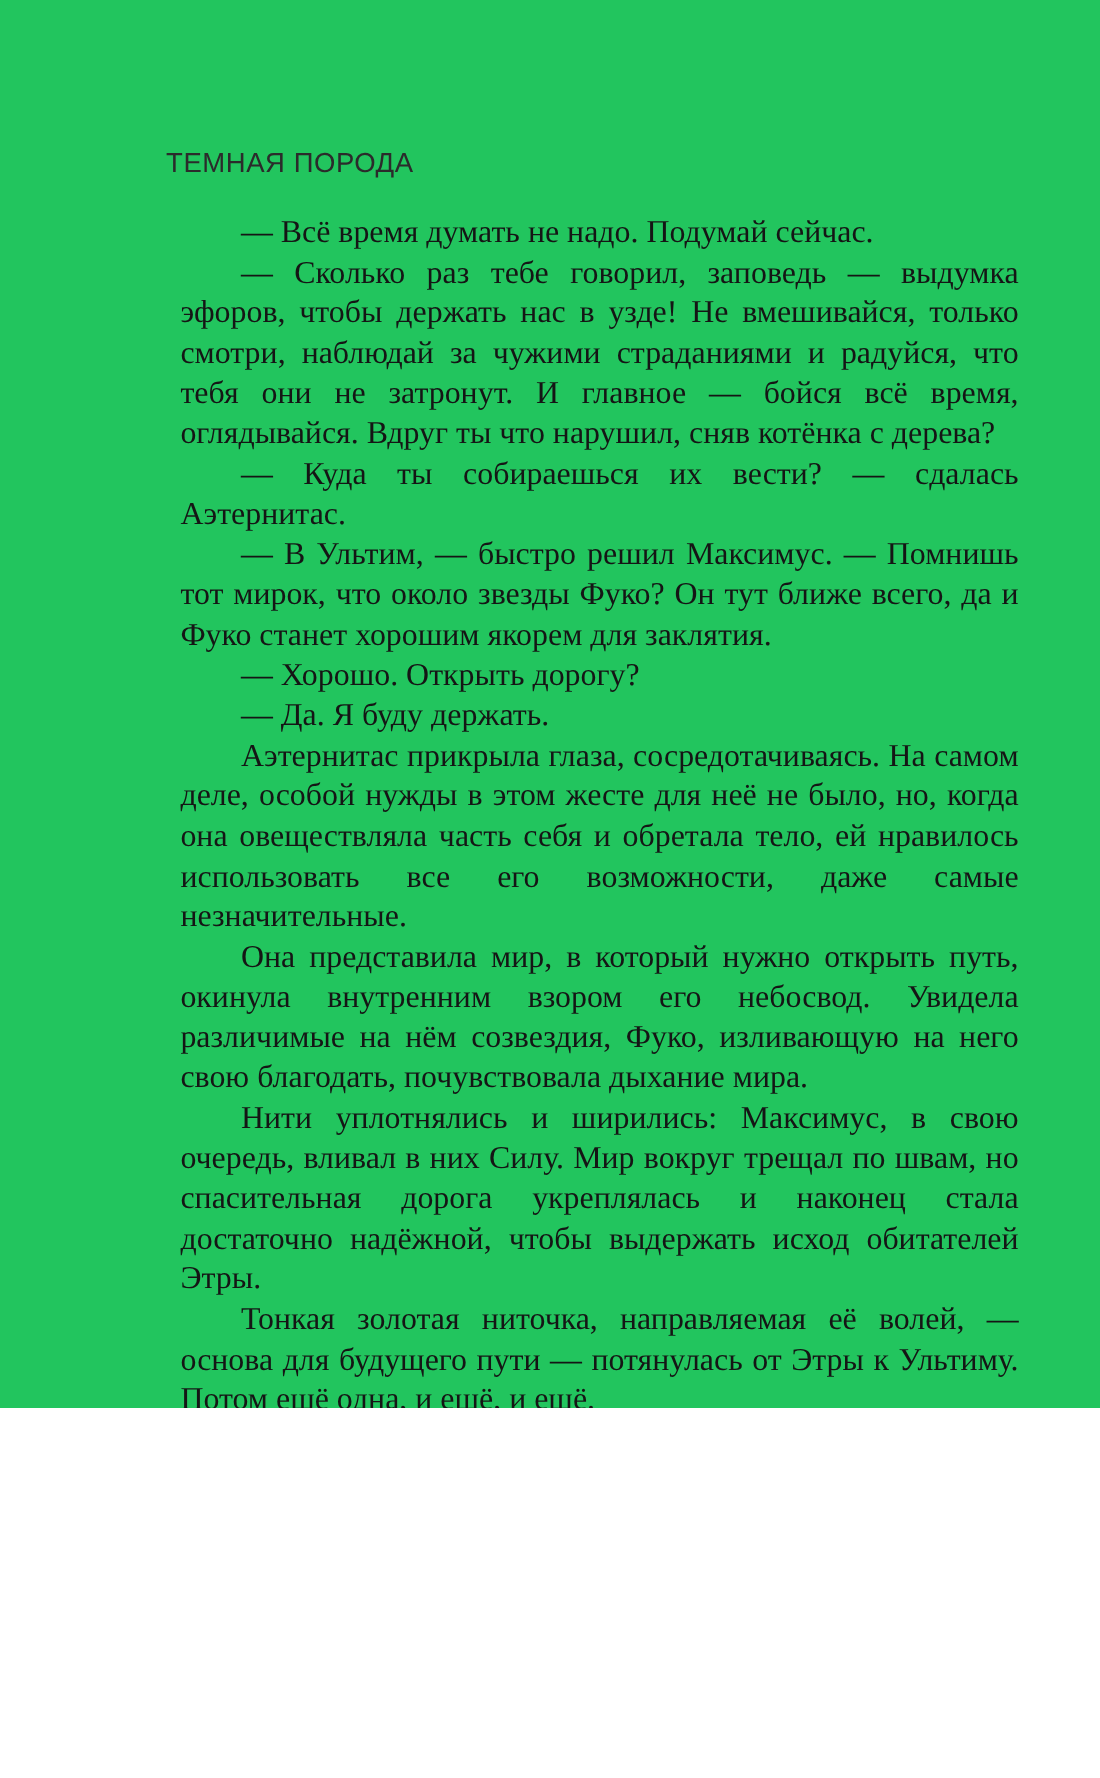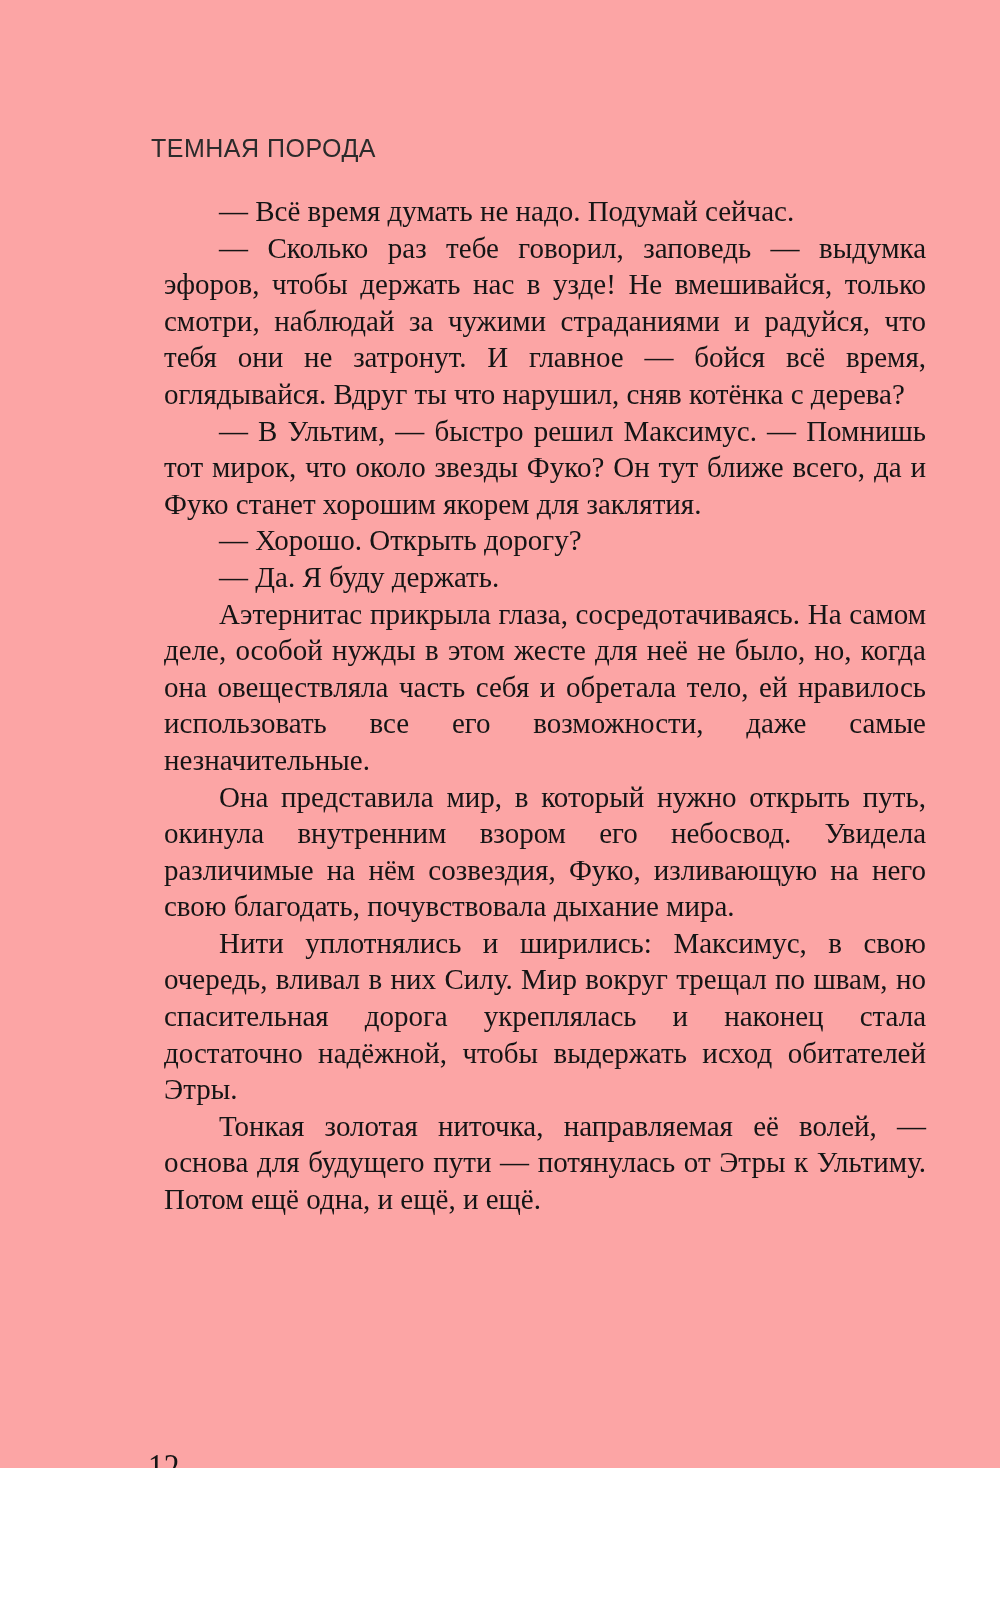--- a/index.html
+++ b/index.html
@@ -3,22 +3,22 @@
 <meta charset="utf-8">
 <style>
   html, body {
     margin: 0;
     padding: 0;
     background: #ffffff;
   }
   .page {
     position: relative;
     width: 1000px;
-    height: 1468px;
-    background: #fca5a5;
+    height: 1280px;
+    background: #22c55e;
     overflow: hidden;
   }
   .running-header {
     position: absolute;
     left: 151px;
     top: 134px;
     font-family: "Liberation Sans", sans-serif;
     font-size: 25px;
     font-weight: 400;
     letter-spacing: 0.5px;
@@ -56,20 +56,21 @@
 </head>
 <body>
 
 <div class="page">
 
   <div class="running-header">ТЕМНАЯ ПОРОДА</div>
 
   <div class="body-text">
     <p>— Всё время думать не надо. Подумай сейчас.</p>
     <p>— Сколько раз тебе говорил, заповедь — выдумка эфоров, чтобы держать нас в узде! Не вмешивайся, только смотри, наблюдай за чужими страданиями и радуйся, что тебя они не затронут. И главное — бойся всё время, оглядывайся. Вдруг ты что нарушил, сняв котёнка с дерева?</p>
+    <p>— Куда ты собираешься их вести? — сдалась Аэтернитас.</p>
     <p>— В Ультим, — быстро решил Максимус. — Помнишь тот мирок, что около звезды Фуко? Он тут ближе всего, да и Фуко станет хорошим якорем для заклятия.</p>
     <p>— Хорошо. Открыть дорогу?</p>
     <p>— Да. Я буду держать.</p>
     <p>Аэтернитас прикрыла глаза, сосредотачиваясь. На самом деле, особой нужды в этом жесте для неё не было, но, когда она овеществляла часть себя и обретала тело, ей нравилось использовать все его возможности, даже самые незначительные.</p>
     <p>Она представила мир, в который нужно открыть путь, окинула внутренним взором его небосвод. Увидела различимые на нём созвездия, Фуко, изливающую на него свою благодать, почувствовала дыхание мира.</p>
     <p>Нити уплотнялись и ширились: Максимус, в свою очередь, вливал в них Силу. Мир вокруг трещал по швам, но спасительная дорога укреплялась и наконец стала достаточно надёжной, чтобы выдержать исход обитателей Этры.</p>
     <p>Тонкая золотая ниточка, направляемая её волей, — основа для будущего пути — потянулась от Этры к Ультиму. Потом ещё одна, и ещё, и ещё.</p>
   </div>
 
   <div class="folio">12</div>

